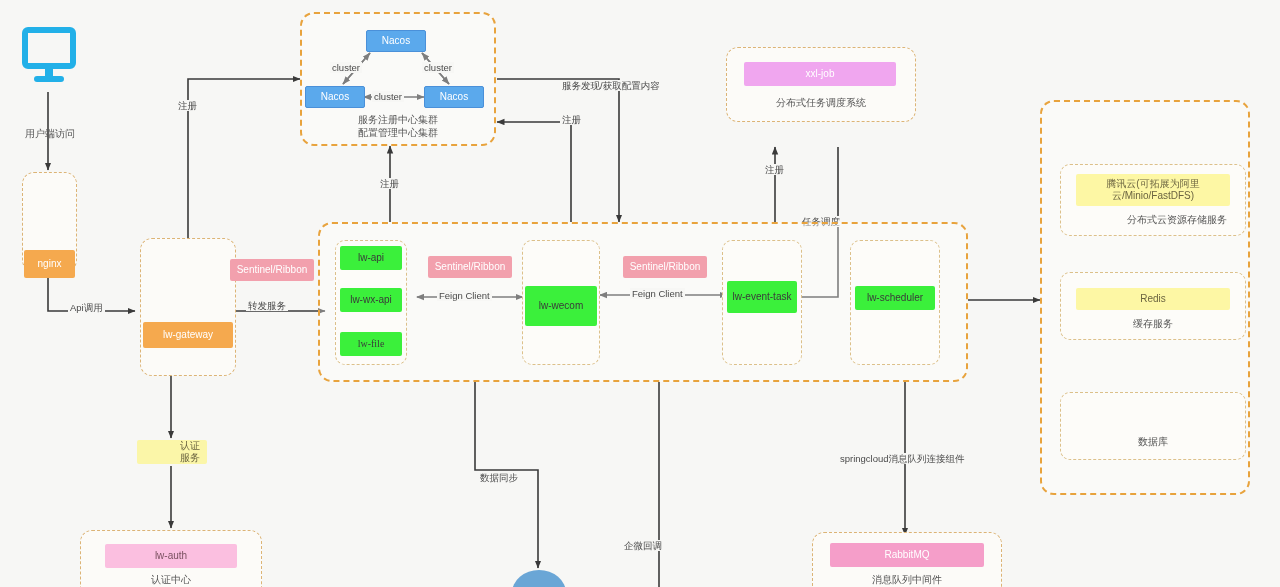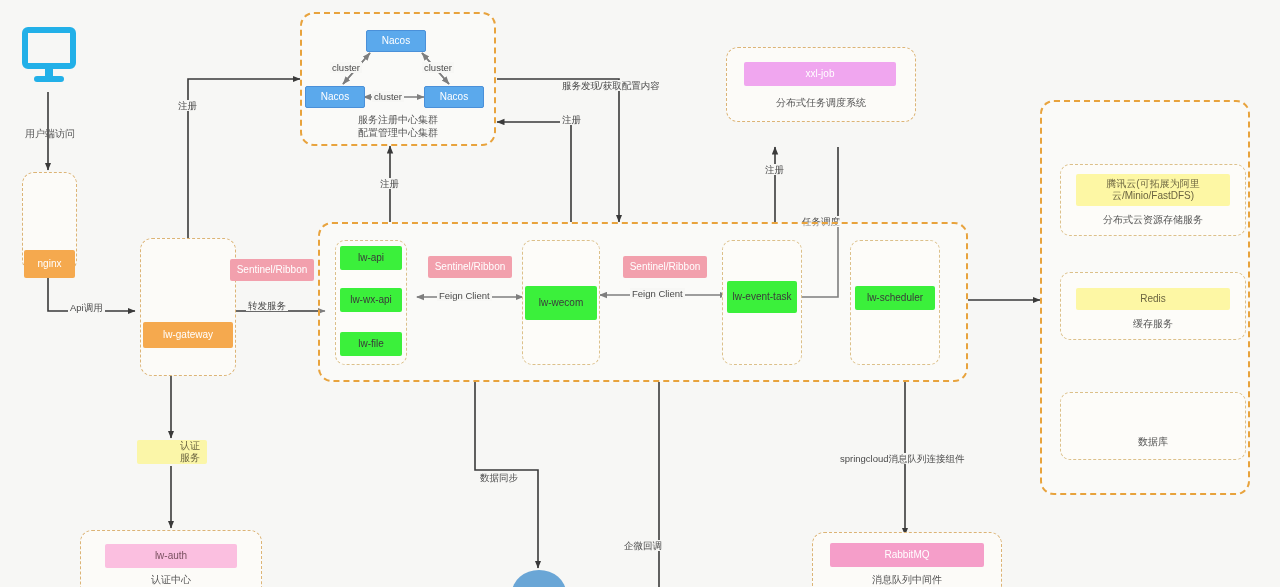--- a/index.html
+++ b/index.html
@@ -138,43 +138,43 @@
   <div class="chip violet" style="left:744px;top:62px;width:152px;height:24px;">xxl-job</div>
   <div class="cap" style="left:736px;top:97px;width:170px;">分布式任务调度系统</div>
   <div class="edgelbl" style="left:763px;top:164px;">注册</div>
   <div class="edgelbl" style="left:800px;top:216px;">任务调度</div>
 
   <div class="grp" style="left:318px;top:222px;width:650px;height:160px;"></div>
 
   <div class="grp thin2" style="left:335px;top:240px;width:72px;height:125px;"></div>
   <div class="chip green" style="left:340px;top:246px;width:62px;height:24px;">lw-api</div>
   <div class="chip green" style="left:340px;top:288px;width:62px;height:24px;">lw-wx-api</div>
-  <div class="chip green" style="left:340px;top:332px;width:62px;height:24px;">lw-file</div>
+  <div class="chip green" style="left:340px;top:332px;width:62px;height:24px;font-family:Liberation Serif, serif;">lw-file</div>
 
   <div class="chip pink" style="left:428px;top:256px;width:84px;height:22px;">Sentinel/Ribbon</div>
   <div class="edgelbl" style="left:437px;top:290px;">Feign Client</div>
 
   <div class="grp thin2" style="left:522px;top:240px;width:78px;height:125px;"></div>
-  <div class="chip green" style="left:525px;top:286px;width:72px;height:34px;text-align:center;">lw-wecom</div>
+  <div class="chip green" style="left:525px;top:286px;width:72px;height:40px;text-align:center;">lw-wecom</div>
 
   <div class="chip pink" style="left:623px;top:256px;width:84px;height:22px;">Sentinel/Ribbon</div>
   <div class="edgelbl" style="left:630px;top:288px;">Feign Client</div>
 
   <div class="grp thin2" style="left:722px;top:240px;width:80px;height:125px;"></div>
   <div class="chip green" style="left:727px;top:281px;width:70px;height:32px;">lw-event-task</div>
 
   <div class="grp thin2" style="left:850px;top:240px;width:90px;height:125px;"></div>
   <div class="chip green" style="left:855px;top:286px;width:80px;height:24px;">lw-scheduler</div>
 
   <div class="grp" style="left:1040px;top:100px;width:210px;height:395px;"></div>
 
   <div class="grp thin2" style="left:1060px;top:164px;width:186px;height:72px;"></div>
   <div class="chip yellow2 cap" style="left:1076px;top:174px;width:154px;height:32px;
        display:flex;align-items:center;justify-content:center;white-space:normal;">腾讯云(可拓展为阿里云/Minio/FastDFS)</div>
-  <div class="cap" style="left:1062px;top:214px;width:182px;">分布式云资源存储服务</div>
+  <div class="cap" style="left:1062px;top:214px;width:182px;padding-left:24px;">分布式云资源存储服务</div>
 
   <div class="grp thin2" style="left:1060px;top:272px;width:186px;height:68px;"></div>
   <div class="chip yellow2" style="left:1076px;top:288px;width:154px;height:22px;">Redis</div>
   <div class="cap" style="left:1062px;top:318px;width:182px;">缓存服务</div>
 
   <div class="grp thin2" style="left:1060px;top:392px;width:186px;height:68px;"></div>
   <div class="cap" style="left:1062px;top:436px;width:182px;">数据库</div>
 
   <div class="edgelbl" style="left:838px;top:453px;">springcloud消息队列连接组件</div>
   <div class="grp thin" style="left:812px;top:532px;width:190px;height:78px;"></div>

